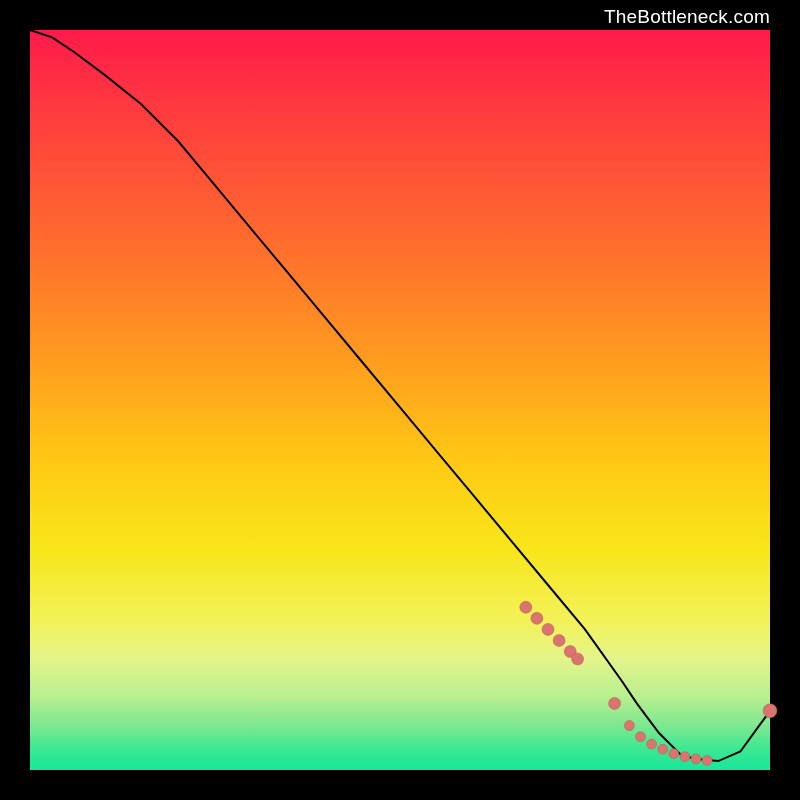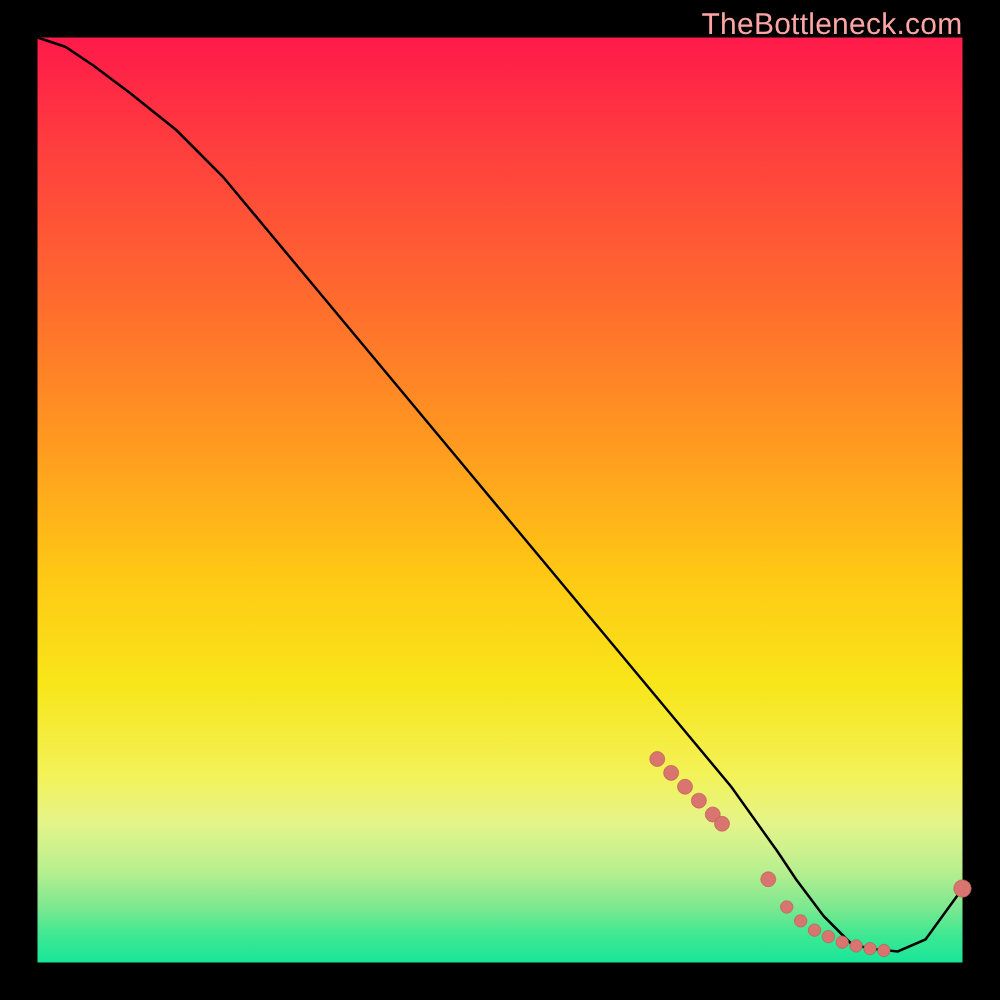--- a/index.html
+++ b/index.html
@@ -36,22 +36,22 @@
       #b9ef8f 90%,
       #7de890 94%,
       #3fe892 97%,
       #17e69a 100%
     );
   }
   .watermark {
     position: absolute;
     top: 6px;
     right: 30px;
-    color: #fca5a5;
-    font-size: 24px;
+    color: #ffffff;
+    font-size: 19px;
     font-weight: 400;
     letter-spacing: 0.2px;
   }
   svg.curve {
     position: absolute;
     left: 0;
     top: 0;
     width: 740px;
     height: 740px;
     overflow: visible;

